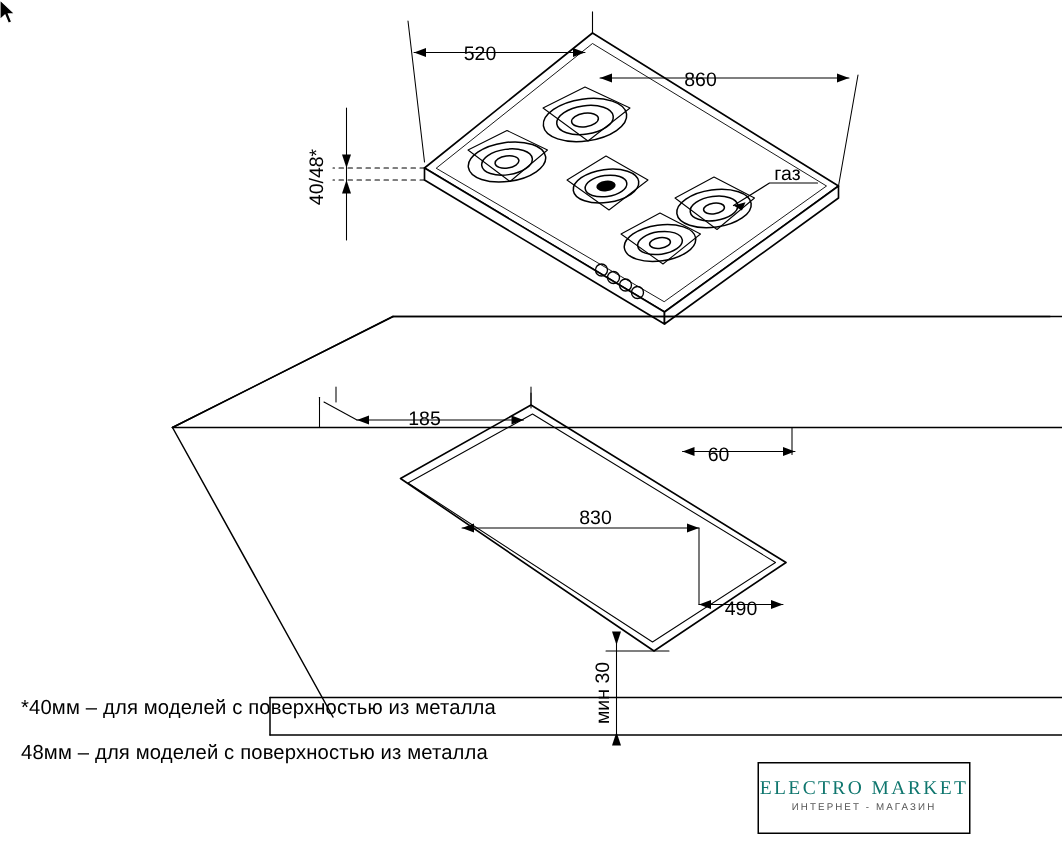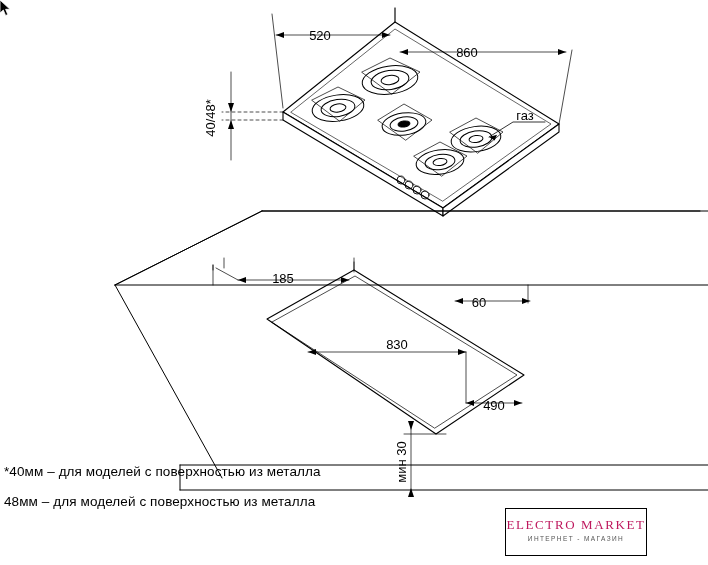--- a/index.html
+++ b/index.html
@@ -18,21 +18,21 @@
     overflow: hidden;
     background: #ffffff;
   }
   #page svg {
     position: absolute;
     left: 0;
     top: 0;
   }
   .note {
     position: absolute;
-    left: 4px;
+    left: 14px;
     font-size: 13.5px;
     color: #000;
     white-space: nowrap;
     letter-spacing: 0.1px;
   }
   .note1 { top: 464px; }
   .note2 { top: 494px; }
   .logo-box {
     position: absolute;
     left: 505px;
@@ -44,21 +44,21 @@
   }
   .logo-title {
     position: absolute;
     left: 0;
     top: 8px;
     width: 140px;
     text-align: center;
     font-size: 13px;
     letter-spacing: 1.6px;
     font-family: "Liberation Serif", serif;
-    color: #be185d;
+    color: #0f766e;
   }
   .logo-sub {
     position: absolute;
     left: 0;
     top: 26px;
     width: 140px;
     text-align: center;
     font-size: 6.5px;
     letter-spacing: 1.4px;
     color: #555;

